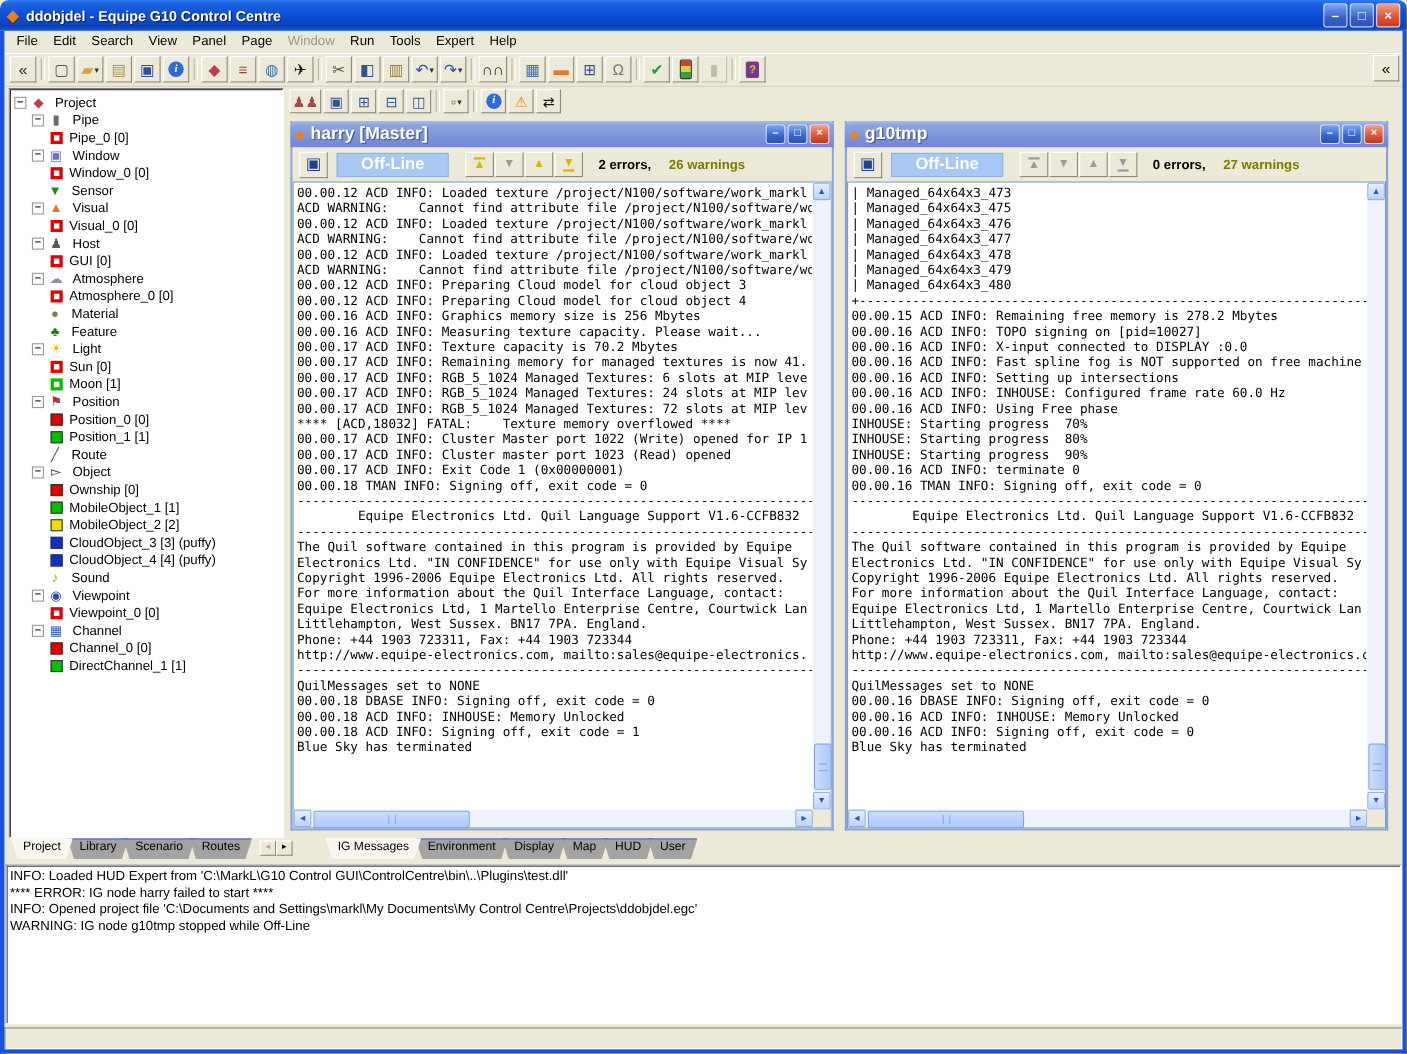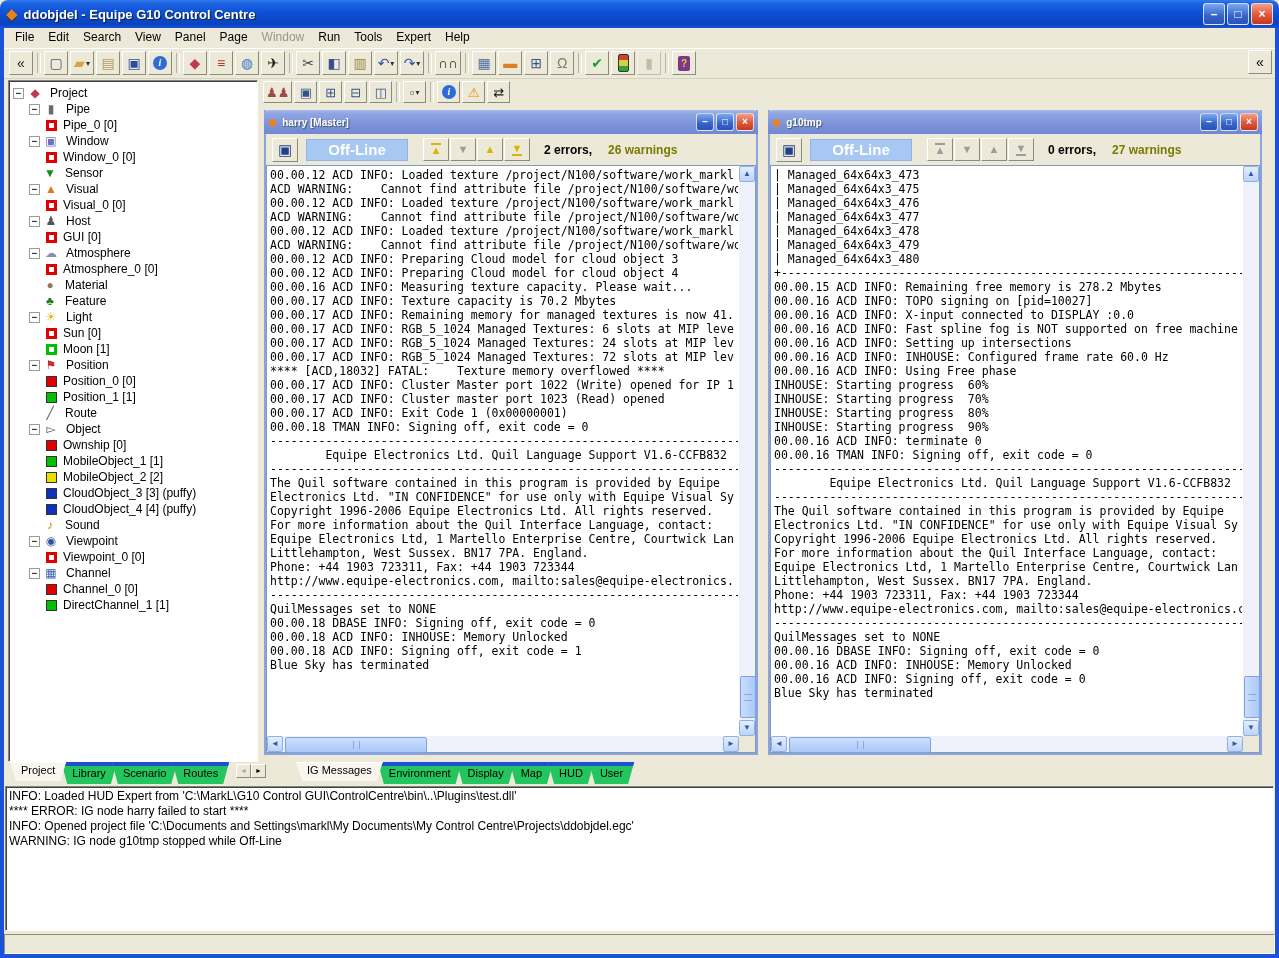--- a/index.html
+++ b/index.html
@@ -70,21 +70,21 @@
   
   .mdi{position:absolute;left:262px;top:105px;width:1006px;height:657px;background:#ECE9D8;}
   .child{position:absolute;top:5px;height:645px;width:494px;border:2px solid #8CA3DC;border-top:none;
     box-sizing:border-box;background:#ECE9D8;}
   #child-harry{left:2px;}
   #child-g10{left:506px;}
   .ctitle{position:absolute;left:-2px;right:-2px;top:0;height:24px;border-radius:5px 5px 0 0;
     display:flex;align-items:center;padding:0 4px;box-sizing:border-box;
     background:linear-gradient(180deg,#A9BAEC 0%,#8FA5E2 15%,#7E95DC 55%,#7087D2 100%);}
   .ctitle .ticon{font-size:12px;color:#E8821E;margin-right:5px;}
-  .ctitle .ttext{color:#fff;font-weight:bold;font-size:10px;flex:1;text-shadow:1px 1px 1px #456;}
+  .ctitle .ttext{color:#fff;font-weight:bold;font-size:16px;flex:1;text-shadow:1px 1px 1px #456;}
   .ctitle .wbtn{width:18px;height:18px;font-size:10px;line-height:16px;}
   .ctoolbar{position:absolute;left:0;right:0;top:24px;height:31px;background:#ECE9D8;
     display:flex;align-items:center;padding-left:6px;border-bottom:1px solid #C8C4B4;}
   .btn3d{height:24px;min-width:26px;display:inline-flex;align-items:center;justify-content:center;
     background:#ECE9D8;border:1px solid;border-color:#FFFFFF #8C8C7A #8C8C7A #FFFFFF;box-sizing:border-box;}
   .save-g{font-size:15px;color:#1F3F8F;line-height:1;}
   .offline{margin-left:8px;width:102px;height:22px;background:#A6C8F2;border:1px solid #8FB4E4;
     color:#fff;font-weight:bold;font-size:15px;text-align:center;line-height:20px;box-sizing:border-box;}
   .abtn{width:23px;height:23px;margin-left:1px;}
   .abtn .g{font-size:11px;line-height:11px;display:inline-block;}
@@ -116,22 +116,22 @@
   .hthumb{position:absolute;top:1px;height:14px;left:18px;width:140px;border:1px solid #7DA2E8;border-radius:2px;
     background:linear-gradient(180deg,#CCDEFC,#AAC8F8);}
   .grip{position:absolute;left:3px;right:3px;top:50%;height:1px;box-shadow:0 -3px 0 #86A8E8,0 0 0 #86A8E8,0 3px 0 #86A8E8;}
   .hthumb .grip{left:50%;top:3px;bottom:3px;height:auto;width:1px;box-shadow:-3px 0 0 #86A8E8,0 0 0 #86A8E8,3px 0 0 #86A8E8;}
 
   
   .tabsrow{position:absolute;left:4px;right:4px;top:762px;height:24px;background:#ECE9D8;display:flex;align-items:flex-start;}
   .tabset{display:flex;align-items:flex-start;}
   #left-tabs{margin-left:6px;width:222px;}
   #right-tabs{margin-left:30px;}
-  .tab{height:17px;padding:1px 11px 0 11px;font-size:11px;background:#22c55e;color:#000;margin-right:-5px;
-    clip-path:polygon(0 0,100% 0,calc(100% - 6px) 100%,6px 100%);border-top:4px solid #1d4ed8;}
+  .tab{height:17px;padding:1px 11px 0 11px;font-size:11px;background:#a3a3a3;color:#000;margin-right:-5px;
+    clip-path:polygon(0 0,100% 0,calc(100% - 6px) 100%,6px 100%);border-top:1px solid #1d4ed8;}
   .tab.active{background:#F8F6EE;font-weight:normal;border-top:1px solid #fff;z-index:2;position:relative;}
   .tscroll{display:flex;margin-left:4px;margin-top:2px;}
   .tsb{width:15px;height:14px;font-size:7px;line-height:12px;text-align:center;background:#ECE9D8;
     border:1px solid;border-color:#fff #8C8C7A #8C8C7A #fff;box-sizing:border-box;}
   .tsb.disabled{color:#A8A496;}
 
   
   .messages{position:absolute;left:5px;right:5px;top:786px;height:145px;background:#fff;
     border:1px solid;border-color:#848284 #FFFFFF #FFFFFF #848284;box-shadow:1px 1px 0 #404040 inset;
     box-sizing:border-box;overflow:hidden;padding:2px 0 0 3px;}
@@ -553,20 +553,21 @@
         <div class="log">
 
         <div class="ll">00.00.12 ACD INFO: Loaded texture /project/N100/software/work_markl</div>
             <div class="ll">ACD WARNING:    Cannot find attribute file /project/N100/software/wo</div>
             <div class="ll">00.00.12 ACD INFO: Loaded texture /project/N100/software/work_markl</div>
             <div class="ll">ACD WARNING:    Cannot find attribute file /project/N100/software/wo</div>
             <div class="ll">00.00.12 ACD INFO: Loaded texture /project/N100/software/work_markl</div>
             <div class="ll">ACD WARNING:    Cannot find attribute file /project/N100/software/wo</div>
             <div class="ll">00.00.12 ACD INFO: Preparing Cloud model for cloud object 3</div>
             <div class="ll">00.00.12 ACD INFO: Preparing Cloud model for cloud object 4</div>
+            <div class="ll">00.00.16 ACD INFO: Graphics memory size is 256 Mbytes</div>
             <div class="ll">00.00.16 ACD INFO: Measuring texture capacity. Please wait...</div>
             <div class="ll">00.00.17 ACD INFO: Texture capacity is 70.2 Mbytes</div>
             <div class="ll">00.00.17 ACD INFO: Remaining memory for managed textures is now 41.</div>
             <div class="ll">00.00.17 ACD INFO: RGB_5_1024 Managed Textures: 6 slots at MIP leve</div>
             <div class="ll">00.00.17 ACD INFO: RGB_5_1024 Managed Textures: 24 slots at MIP lev</div>
             <div class="ll">00.00.17 ACD INFO: RGB_5_1024 Managed Textures: 72 slots at MIP lev</div>
             <div class="ll">**** [ACD,18032] FATAL:    Texture memory overflowed ****</div>
             <div class="ll">00.00.17 ACD INFO: Cluster Master port 1022 (Write) opened for IP 1</div>
             <div class="ll">00.00.17 ACD INFO: Cluster master port 1023 (Read) opened</div>
             <div class="ll">00.00.17 ACD INFO: Exit Code 1 (0x00000001)</div>
@@ -648,21 +649,20 @@
             <div class="ll">| Managed_64x64x3_479</div>
             <div class="ll">| Managed_64x64x3_480</div>
             <div class="ll">+-------------------------------------------------------------------</div>
             <div class="ll">00.00.15 ACD INFO: Remaining free memory is 278.2 Mbytes</div>
             <div class="ll">00.00.16 ACD INFO: TOPO signing on [pid=10027]</div>
             <div class="ll">00.00.16 ACD INFO: X-input connected to DISPLAY :0.0</div>
             <div class="ll">00.00.16 ACD INFO: Fast spline fog is NOT supported on free machine</div>
             <div class="ll">00.00.16 ACD INFO: Setting up intersections</div>
             <div class="ll">00.00.16 ACD INFO: INHOUSE: Configured frame rate 60.0 Hz</div>
             <div class="ll">00.00.16 ACD INFO: Using Free phase</div>
-            <div class="ll">INHOUSE: Starting progress  60%</div>
             <div class="ll">INHOUSE: Starting progress  70%</div>
             <div class="ll">INHOUSE: Starting progress  80%</div>
             <div class="ll">INHOUSE: Starting progress  90%</div>
             <div class="ll">00.00.16 ACD INFO: terminate 0</div>
             <div class="ll">00.00.16 TMAN INFO: Signing off, exit code = 0</div>
             <div class="ll">--------------------------------------------------------------------</div>
             <div class="ll">        Equipe Electronics Ltd. Quil Language Support V1.6-CCFB832</div>
             <div class="ll">--------------------------------------------------------------------</div>
             <div class="ll">The Quil software contained in this program is provided by Equipe</div>
             <div class="ll">Electronics Ltd. "IN CONFIDENCE" for use only with Equipe Visual Sy</div>

